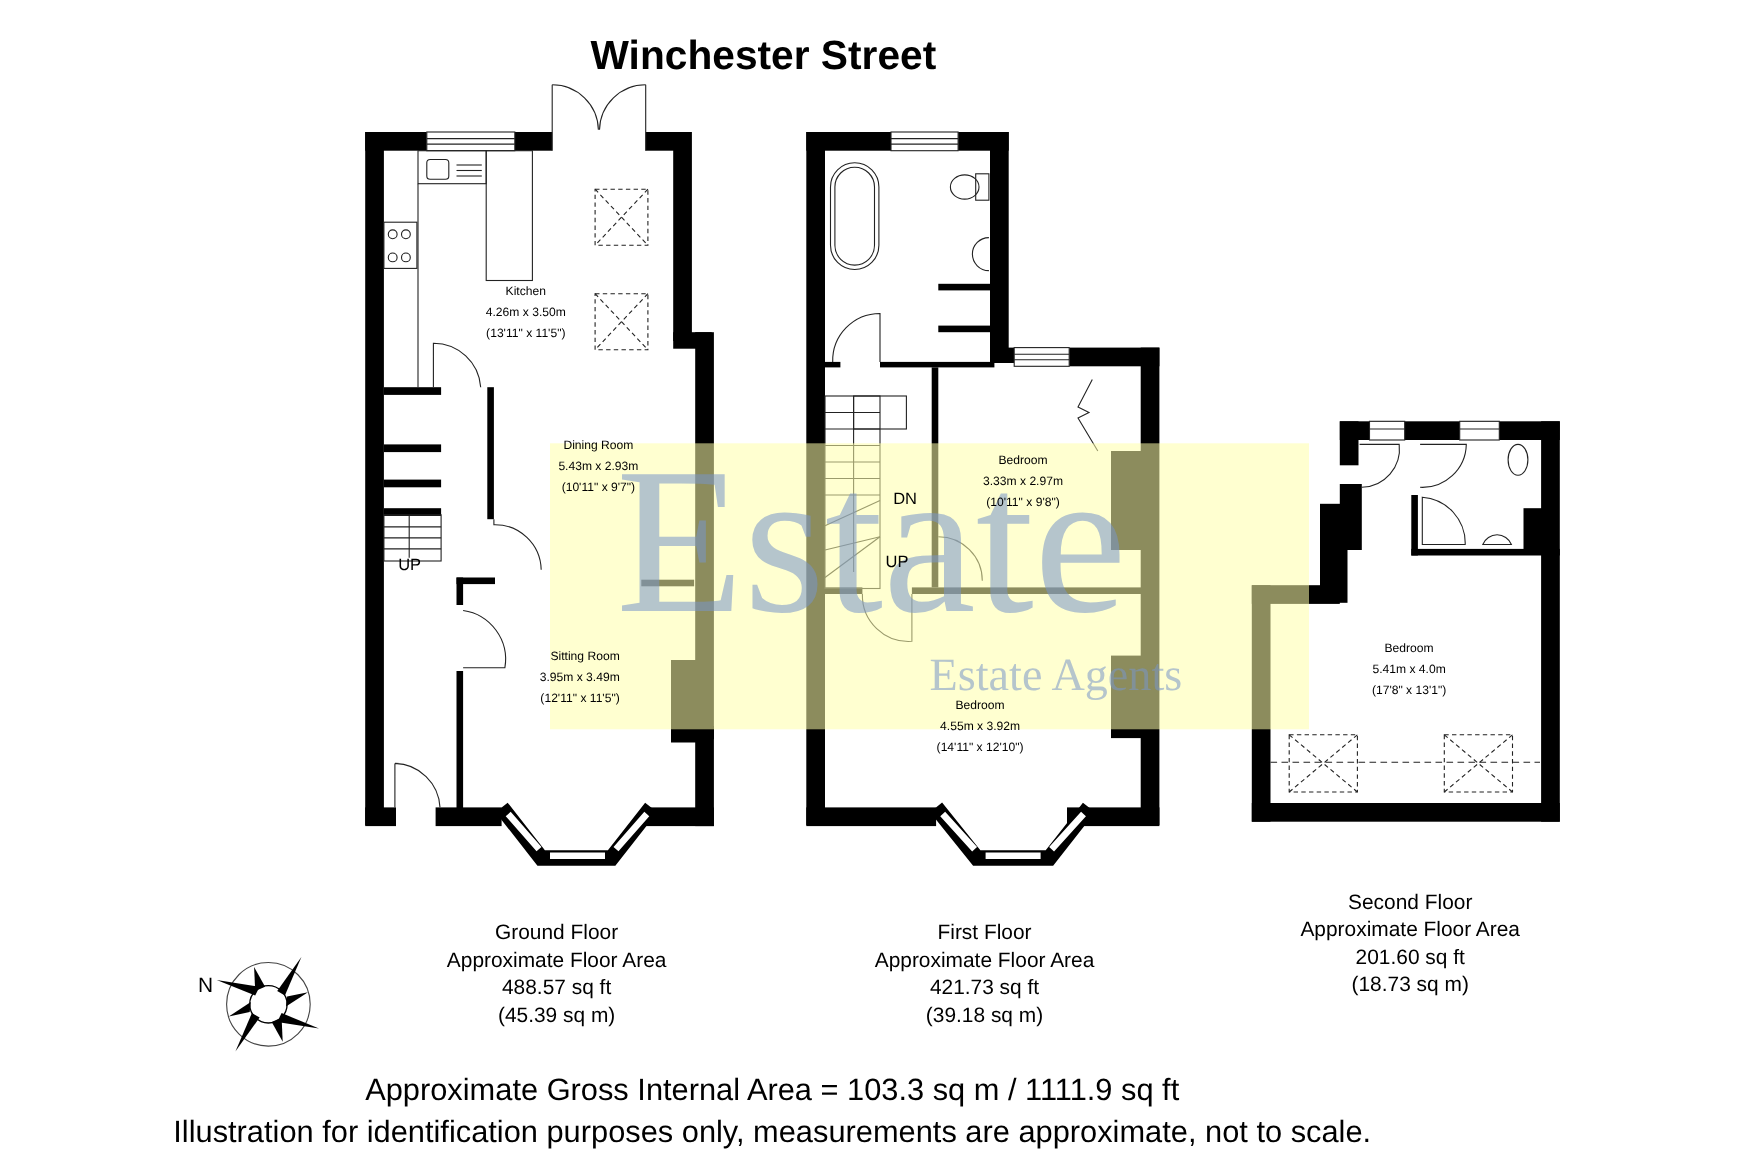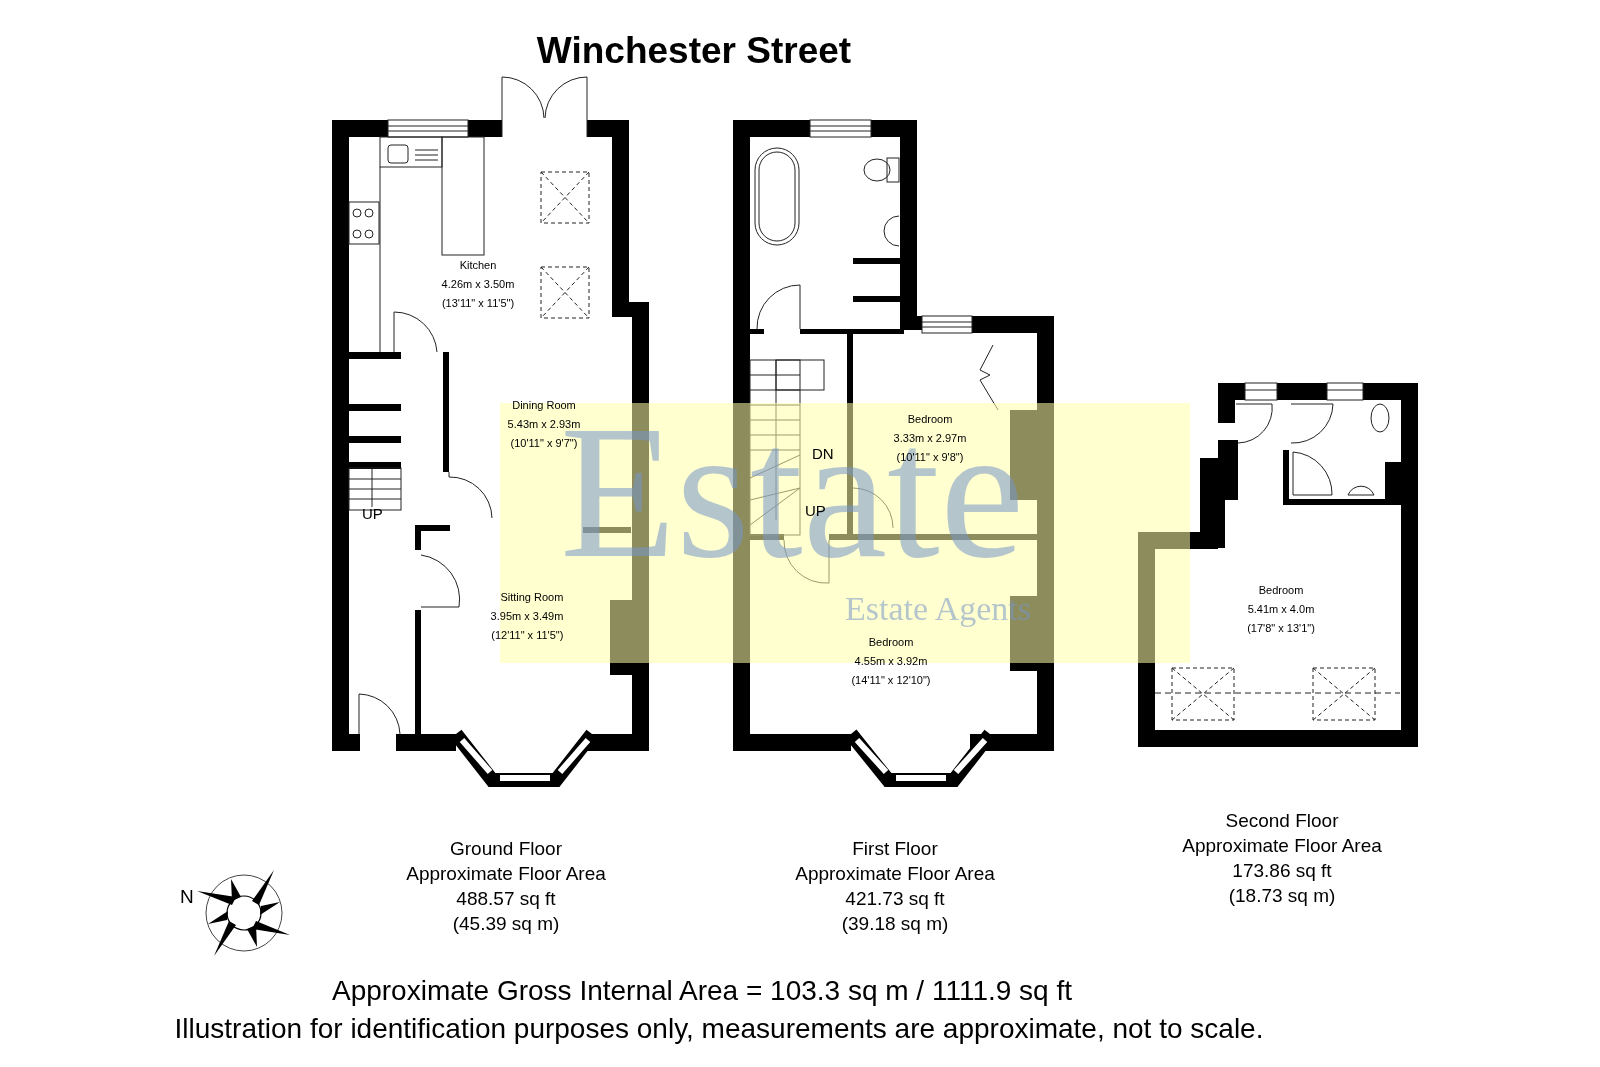--- a/index.html
+++ b/index.html
@@ -203,21 +203,21 @@
     <polygon points="-30,43 -15,8 -8,12" fill="#000"></polygon>
     <polygon points="-13,-34 -3,-16 -12,-12" fill="#000"></polygon>
     <polygon points="13,34 3,16 12,12" fill="#000"></polygon>
     <polygon points="36,-11 16,2 17,-7" fill="#000"></polygon>
     <polygon points="-36,11 -16,-2 -17,7" fill="#000"></polygon>
   </g>
 </svg>
 
 <div class="watermark"></div>
 <div class="wm-text" style="left:560px; top:392px; font-size:190px; line-height:200px;">Estate</div>
-<div class="wm-text" style="left:845px; top:590px; font-size:34px;">Estate Agents</div>
+<div class="wm-text" style="left:845px; top:590px; font-size:42px;">Estate Agents</div>
 
 <div class="room-label" style="left:478px; top:256px;">
   <div>Kitchen</div>
   <div>4.26m x 3.50m</div>
   <div>(13'11" x 11'5")</div>
 </div>
 <div class="room-label" style="left:544px; top:396px;">
   <div>Dining Room</div>
   <div>5.43m x 2.93m</div>
   <div>(10'11" x 9'7")</div>
@@ -256,20 +256,20 @@
 </div>
 <div class="floor-info" style="left:895px; top:836px;">
   <div>First Floor</div>
   <div>Approximate Floor Area</div>
   <div>421.73 sq ft</div>
   <div>(39.18 sq m)</div>
 </div>
 <div class="floor-info" style="left:1282px; top:808px;">
   <div>Second Floor</div>
   <div>Approximate Floor Area</div>
-  <div>173.86 sq ft</div>
+  <div>201.60 sq ft</div>
   <div>(18.73 sq m)</div>
 </div>
 
 <div class="compass-n" style="left:180px; top:886px;">N</div>
 
 <div class="footer" style="top:975px;">Approximate Gross Internal Area = 103.3 sq m / 1111.9 sq ft</div>
-<div class="footer" style="top:1013px;margin-left:17px;">Illustration for identification purposes only, measurements are approximate, not to scale.</div>
+<div class="footer" style="top:1013px;">Illustration for identification purposes only, measurements are approximate, not to scale.</div>
 
 </body></html>

